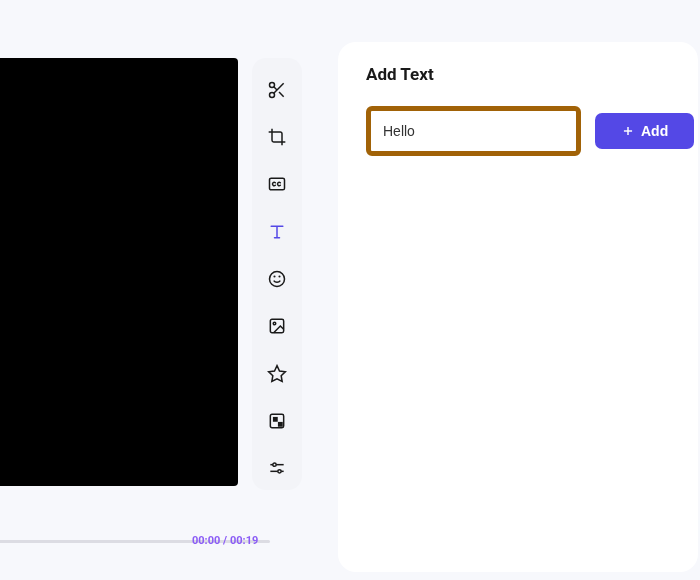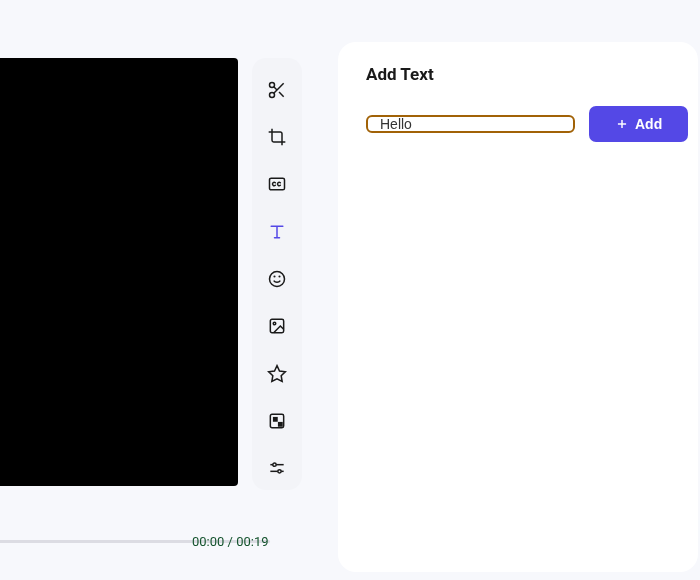--- a/index.html
+++ b/index.html
@@ -60,23 +60,23 @@
       flex: 1;
       height: 3px;
       background: #dcdce3;
       border-radius: 2px;
       position: relative;
     }
     .timeline-time {
       position: absolute;
       left: 192px;
       top: 534px;
-      font-size: 13px;
-      color: #14532d;
-      font-weight: 400;
+      font-size: 11px;
+      color: #8b5cf6;
+      font-weight: 700;
     }
     
     .right-panel {
       position: absolute;
       left: 338px;
       top: 42px;
       width: 360px;
       height: 530px;
       background: #fff;
       border-radius: 18px;
@@ -89,22 +89,22 @@
       color: #1a1a1a;
       margin-bottom: 22px;
     }
     .input-row {
       display: flex;
       gap: 14px;
       align-items: center;
     }
     .text-input {
       flex: 1;
-      height: 18px;
-      border: 2px solid #a16207;
+      height: 50px;
+      border: 5px solid #a16207;
       border-radius: 6px;
       padding: 0 12px;
       font-size: 14px;
       color: #333;
       outline: none;
     }
     .add-btn {
       height: 36px;
       padding: 0 26px;
       background: #5448e6;

